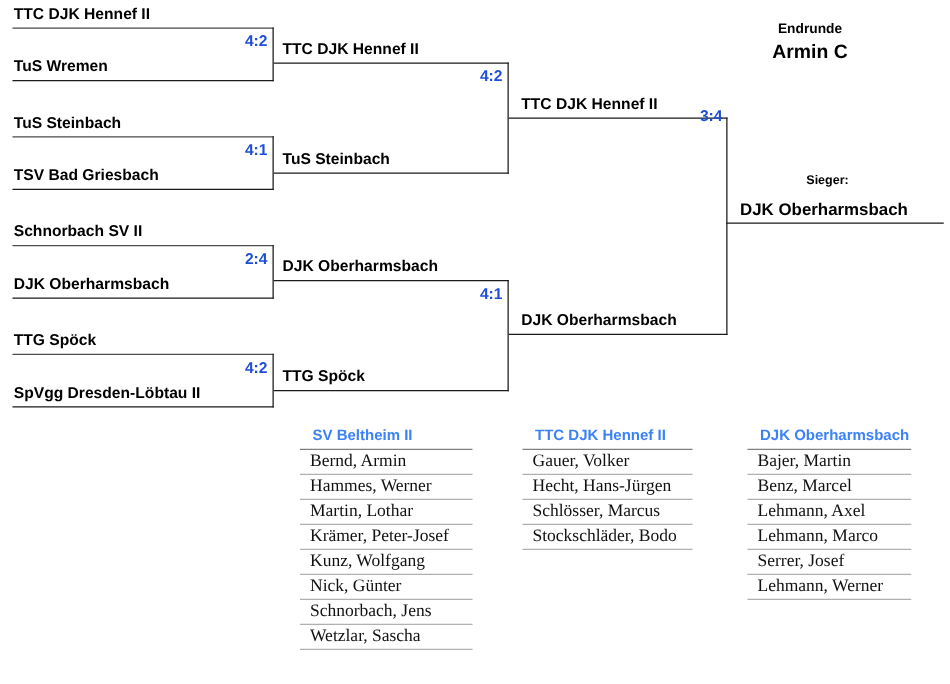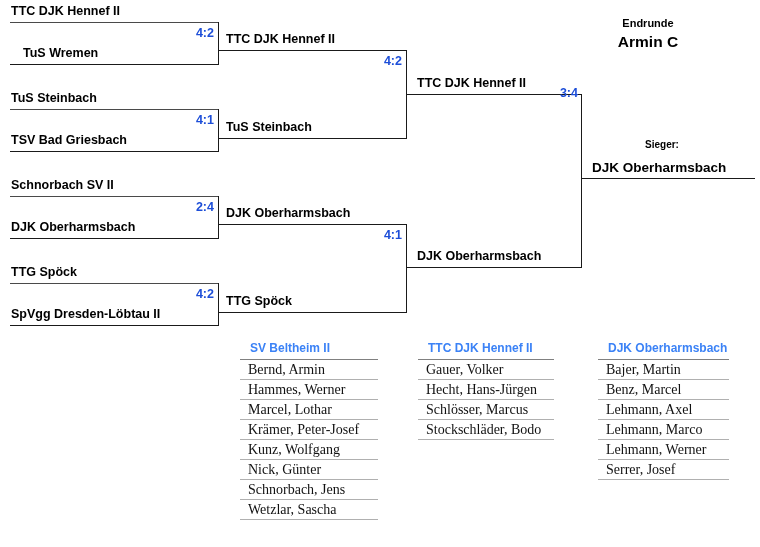--- a/index.html
+++ b/index.html
@@ -120,21 +120,21 @@
 
 <div id="page">
 
   <div class="title-wrap" style="left:578px; top:14px; width:140px;">
     <div class="title-line1">Endrunde</div>
     <div class="title-line2">Armin C</div>
   </div>
 
   <div class="team" style="left:11px; top:4px;">TTC DJK Hennef II</div>
   <div class="hline" style="left:10px; top:22px; width:209px;"></div>
-  <div class="team" style="left:23px; top:46px;">TuS Wremen</div>
+  <div class="team" style="left:11px; top:46px;">TuS Wremen</div>
   <div class="hline dark" style="left:10px; top:64px; width:209px;"></div>
   <div class="vline" style="left:218px; top:22px; height:43px;"></div>
   <div class="score" style="left:162px; top:26px; width:52px;">4:2</div>
 
   <div class="team" style="left:11px; top:91px;">TuS Steinbach</div>
   <div class="hline" style="left:10px; top:109px; width:209px;"></div>
   <div class="team" style="left:11px; top:133px;">TSV Bad Griesbach</div>
   <div class="hline dark" style="left:10px; top:151px; width:209px;"></div>
   <div class="vline" style="left:218px; top:109px; height:43px;"></div>
   <div class="score" style="left:162px; top:113px; width:52px;">4:1</div>
@@ -175,21 +175,21 @@
   <div class="score" style="left:526px; top:86px; width:52px;">3:4</div>
 
   <div class="sieger-label" style="left:582px; top:139px; width:160px;">Sieger:</div>
   <div class="sieger-name" style="left:592px; top:160px;">DJK Oberharmsbach</div>
   <div class="hline dark" style="left:581px; top:178px; width:174px;"></div>
 
   <div class="roster" style="left:240px; width:138px;">
     <div class="roster-head">SV Beltheim II</div>
     <div class="roster-row">Bernd, Armin</div>
     <div class="roster-row">Hammes, Werner</div>
-    <div class="roster-row">Marcel, Lothar</div>
+    <div class="roster-row">Martin, Lothar</div>
     <div class="roster-row">Krämer, Peter-Josef</div>
     <div class="roster-row">Kunz, Wolfgang</div>
     <div class="roster-row">Nick, Günter</div>
     <div class="roster-row">Schnorbach, Jens</div>
     <div class="roster-row">Wetzlar, Sascha</div>
   </div>
 
   <div class="roster" style="left:418px; width:136px;">
     <div class="roster-head">TTC DJK Hennef II</div>
     <div class="roster-row">Gauer, Volker</div>
@@ -197,17 +197,17 @@
     <div class="roster-row">Schlösser, Marcus</div>
     <div class="roster-row">Stockschläder, Bodo</div>
   </div>
 
   <div class="roster" style="left:598px; width:131px;">
     <div class="roster-head">DJK Oberharmsbach</div>
     <div class="roster-row">Bajer, Martin</div>
     <div class="roster-row">Benz, Marcel</div>
     <div class="roster-row">Lehmann, Axel</div>
     <div class="roster-row">Lehmann, Marco</div>
+    <div class="roster-row">Serrer, Josef</div>
     <div class="roster-row">Lehmann, Werner</div>
-    <div class="roster-row">Serrer, Josef</div>
   </div>
 
 </div>
 
 </body></html>

